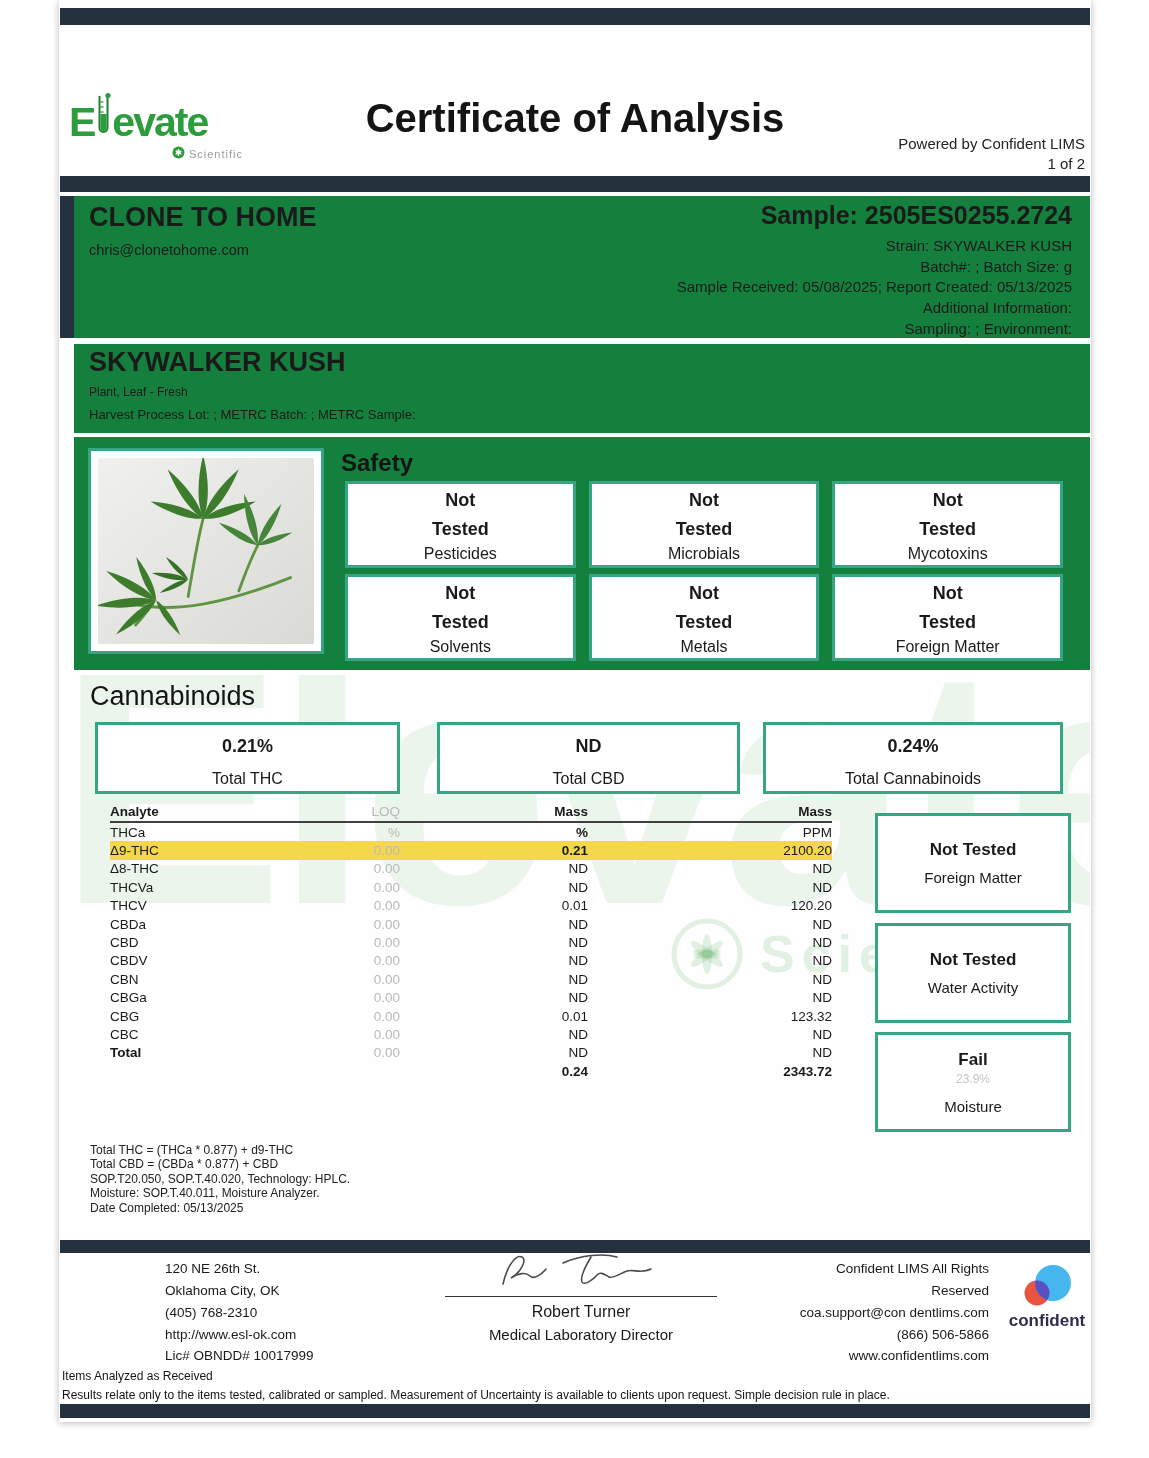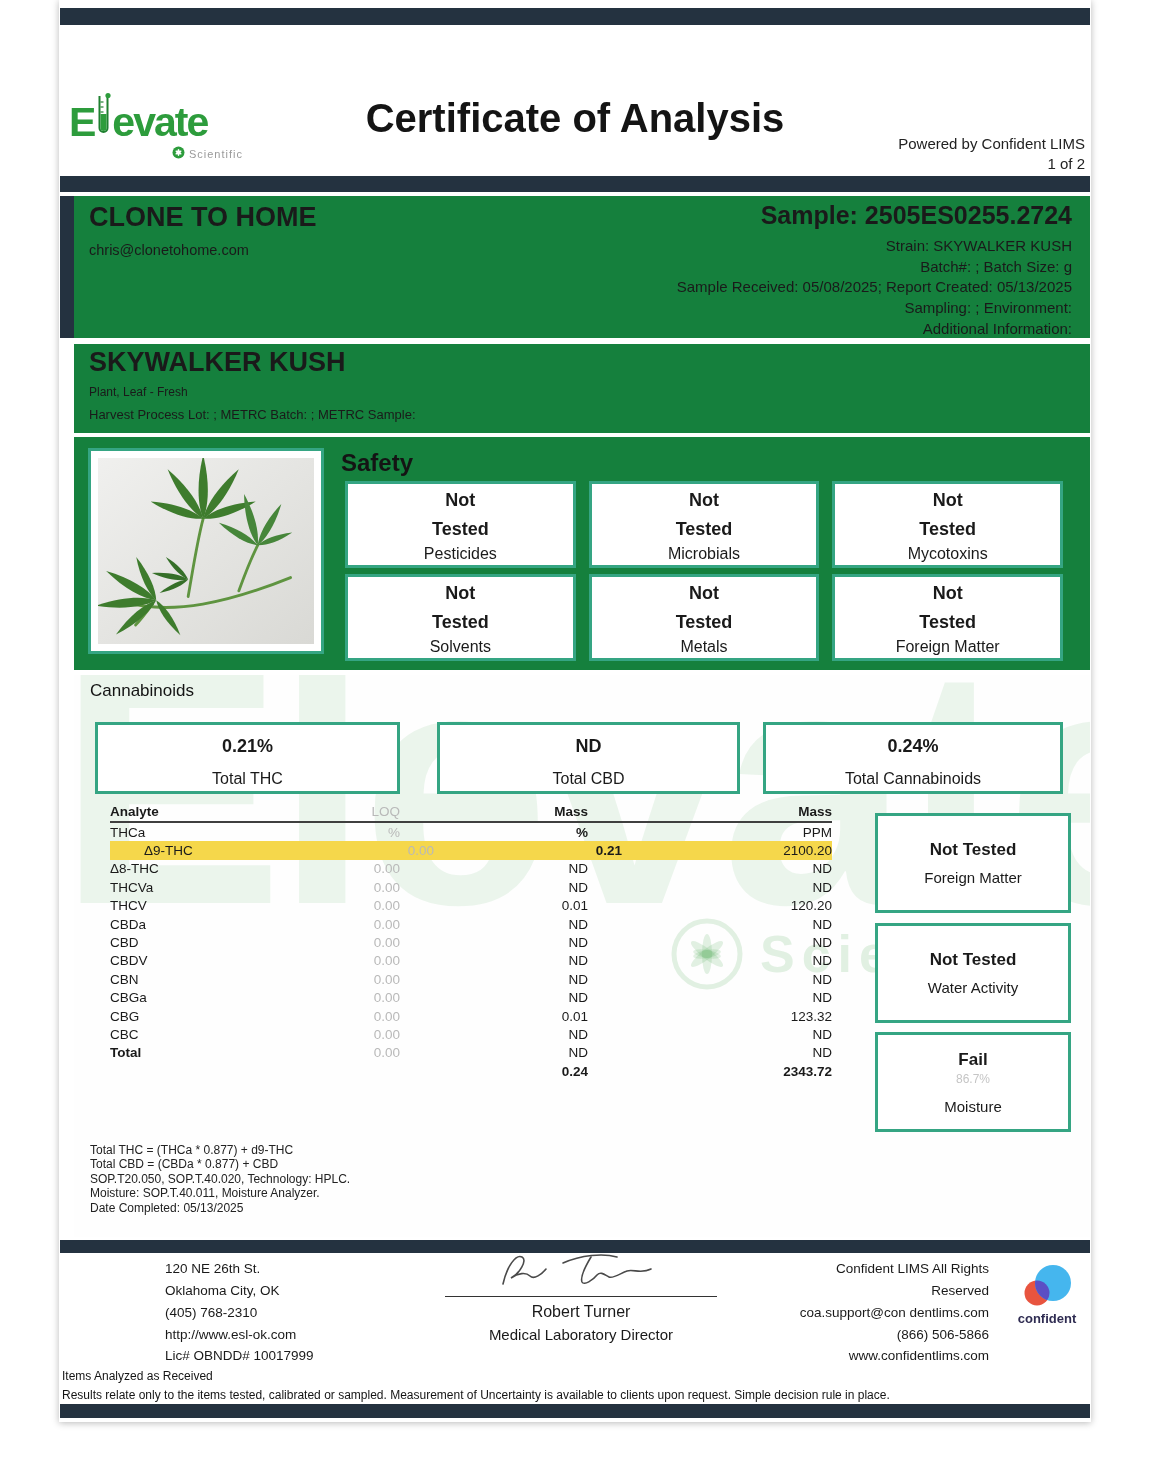--- a/index.html
+++ b/index.html
@@ -49,36 +49,36 @@
           align-items:center; justify-content:center; }
   .sbox .nt { font-size:18px; font-weight:bold; text-align:center; line-height:1.6; max-width:90px; }
   .sbox .cat { font-size:16px; margin-top:1px; }
 
   
   .cann-sec { top:675px; height:562px; background:#fefefe; overflow:hidden; }
   .wm-text { position:absolute; left:-16px; top:-58px; font-size:338px; font-weight:bold;
              letter-spacing:-8px; color:rgba(72,168,82,0.10); line-height:1; white-space:nowrap; pointer-events:none; }
   .wm-sci { position:absolute; left:596px; top:242px; display:flex; align-items:center; gap:16px;
             color:rgba(72,168,82,0.16); font-size:52px; font-weight:bold; letter-spacing:7px; pointer-events:none; }
-  .cann-title { position:absolute; left:16px; top:6px; font-size:17px; color:#141414; }
+  .cann-title { position:absolute; left:16px; top:6px; font-size:27px; color:#141414; }
   .sumbox { position:absolute; top:47px; height:72px; border:3px solid #35a583; background:#fff;
             text-align:center; padding-top:11px; }
   .sum-val { font-size:18px; font-weight:bold; }
   .sum-lab { font-size:16px; margin-top:13px; }
   .sb1 { left:21px; width:305px; } .sb2 { left:363px; width:303px; } .sb3 { left:689px; width:300px; }
 
   .ctable { position:absolute; left:16px; top:127px; width:742px; }
   .trow { display:grid; grid-template-columns:190px 100px 188px 1fr; height:18.4px;
           align-items:center; font-size:13.5px;margin-left:20px; }
   .thead { font-weight:bold; border-bottom:2px solid #3f3f3f; height:21px; }
   .c-loq, .c-m1, .c-m2 { text-align:right; }
   .c-loq { color:#b9b9b9; }
   .thead .c-loq { font-weight:normal; }
   .units .c-m1 { font-weight:bold; }
-  .hl { background:#f5d74b;padding-left:34px; }
+  .hl { background:#f5d74b; }
   .hl .c-m1 { font-weight:bold; }
   .total .c-an { font-weight:bold; }
   .grand .c-m1, .grand .c-m2 { font-weight:bold; }
 
   .sidebox { position:absolute; left:801px; width:196px; height:100px; border:3px solid #35a583;
              background:#fff; display:flex; flex-direction:column; align-items:center; justify-content:center; }
   .side1 { top:138px; } .side2 { top:248px; } .side3 { top:357px;align-items:center; }
   .side-status { font-size:17px; font-weight:bold; }
   .side-val { font-size:12px; color:#c5c5c5; margin-top:2px; }
   .side-name { font-size:15px; margin-top:9px; }
@@ -88,21 +88,21 @@
 
   
   .addr { position:absolute; left:106px; top:1258px; font-size:13.5px; line-height:1.62; }
   .sig-block { position:absolute; left:386px; top:1248px; width:272px; text-align:center; }
   .sig-line { border-top:1.5px solid #333; margin-top:2px; }
   .sig-name { font-size:16px; margin-top:6px; }
   .sig-role { font-size:15px; margin-top:5px; }
   .lims { position:absolute; left:640px; top:1258px; width:290px; text-align:right;
           font-size:13.5px; line-height:1.62; }
   .conf-logo { position:absolute; left:948px; top:1262px; width:80px; text-align:center; }
-  .conf-word { font-size:13px; font-weight:600; color:#2f2c52; margin-top:-3px; }
+  .conf-word { font-size:17px; font-weight:600; color:#2f2c52; margin-top:-3px; }
 
   .disclaimer { position:absolute; left:3px; top:1367px; font-size:12px; line-height:1.55; color:#141414; }
   .bar-top { top:8px; height:17px; } .bar2 { top:176px; height:16px; }
   .bar3 { top:1240px; height:13px; } .bar4 { top:1404px; height:14px; }
 </style>
 </head>
 <body>
 
 <div id="page">
   <div class="sheet">
@@ -150,22 +150,22 @@
 
     <div class="sec client-sec">
       <div class="client-name">CLONE TO HOME</div>
       <div class="client-email">chris@clonetohome.com</div>
       <div class="sample-block">
         <div class="sample-id">Sample: 2505ES0255.2724</div>
         <div class="sample-lines">
           <div>Strain: SKYWALKER KUSH</div>
           <div>Batch#: ; Batch Size: g</div>
           <div>Sample Received: 05/08/2025; Report Created: 05/13/2025</div>
+          <div>Additional Information:</div>
           <div>Sampling: ; Environment:</div>
-          <div>Additional Information:</div>
         </div>
       </div>
     </div>
     <div class="client-stripe"></div>
 
     <div class="sec strain-sec">
       <div class="strain-name">SKYWALKER KUSH</div>
       <div class="strain-type">Plant, Leaf - Fresh</div>
       <div class="strain-meta">Harvest Process Lot: ; METRC Batch: ; METRC Sample:</div>
     </div>
@@ -372,21 +372,21 @@
       <div class="sidebox side1">
         <div class="side-status">Not Tested</div>
         <div class="side-name">Foreign Matter</div>
       </div>
       <div class="sidebox side2">
         <div class="side-status">Not Tested</div>
         <div class="side-name">Water Activity</div>
       </div>
       <div class="sidebox side3">
         <div class="side-status">Fail</div>
-        <div class="side-val">86.7%</div>
+        <div class="side-val">23.9%</div>
         <div class="side-name">Moisture</div>
       </div>
 
       <div class="footnotes">
         <div>Total THC = (THCa * 0.877) + d9-THC</div>
         <div>Total CBD = (CBDa * 0.877) + CBD</div>
         <div>SOP.T20.050, SOP.T.40.020, Technology: HPLC.</div>
         <div>Moisture: SOP.T.40.011, Moisture Analyzer.</div>
         <div>Date Completed: 05/13/2025</div>
       </div>

